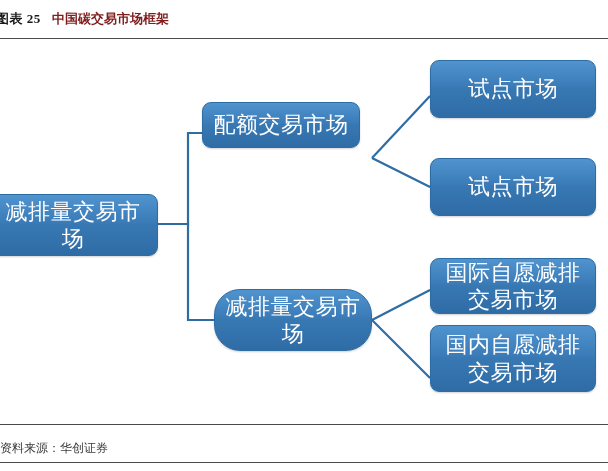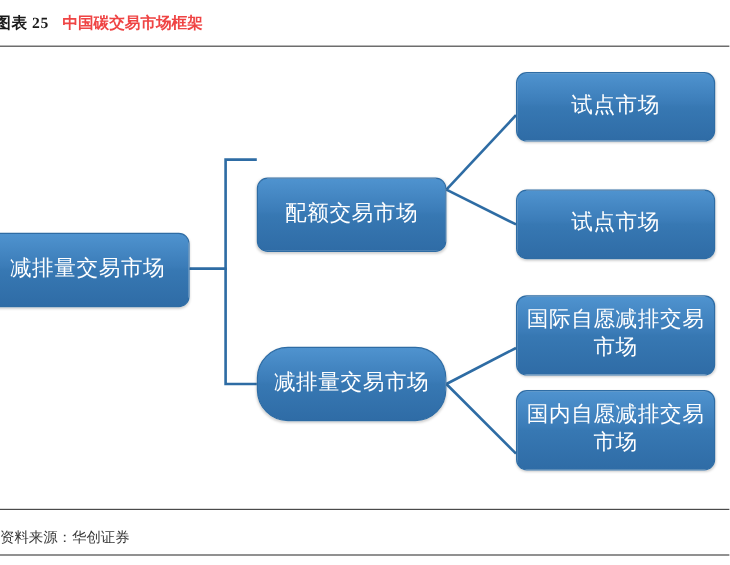--- a/index.html
+++ b/index.html
@@ -33,21 +33,21 @@
     letter-spacing: 0.5px;
     white-space: nowrap;
     font-family: "Liberation Serif", "DejaVu Serif", serif;
   }
   #header .fig-title {
     position: absolute;
     left: 52px;
     top: 2px;
     font-size: 13px;
     font-weight: bold;
-    color: #ef4444;
+    color: #7f1d1d;
     white-space: nowrap;
     font-family: "Liberation Serif", "DejaVu Serif", serif;
     text-align: center;
   }
   .rule {
     position: absolute;
     left: 0;
     width: 608px;
     height: 1px;
     background: #4a4a4a;
@@ -100,24 +100,24 @@
     position: absolute;
     box-sizing: border-box;
     border: 1px solid #2e6ca4;
     border-radius: 9px;
     background: linear-gradient(to bottom, #4f93cf 0%, #3b7cb8 45%, #3778b3 50%, #2f6ca6 100%);
     display: flex;
     align-items: center;
     justify-content: center;
     text-align: center;
     color: #ffffff;
-    font-size: 18px;
+    font-size: 22px;
     line-height: 1.25;
     letter-spacing: 0.5px;
-    font-family: Liberation Mono, monospace;
+    font-family: Liberation Sans, sans-serif;
     box-shadow: 0 1px 2px rgba(0,0,0,0.18);
   }
   .node span {
     display: block;
     padding: 0 6px;
   }
 </style>
 </head>
 <body>
 
@@ -138,37 +138,37 @@
     <path d="M 372 120 L 430 149" fill="none" stroke="#2e6ca4" stroke-width="2.2"></path>
 
     <path d="M 372 282 L 430 252" fill="none" stroke="#2e6ca4" stroke-width="2.2"></path>
     <path d="M 372 282 L 430 340" fill="none" stroke="#2e6ca4" stroke-width="2.2"></path>
   </svg>
 
   <div class="node" style="left:-12px; top:156px; width:170px; height:62px;">
     <span>减排量交易市场</span>
   </div>
 
-  <div class="node" style="left:214px; top:64px; width:158px; height:62px;margin-top:46px;">
+  <div class="node" style="left:202px; top:64px; width:158px; height:46px;">
     <span>配额交易市场</span>
   </div>
 
   <div class="node" style="left:214px; top:251px; width:158px; height:62px;border-radius:26px;">
     <span>减排量交易市场</span>
   </div>
 
   <div class="node" style="left:430px; top:22px; width:166px; height:58px;">
     <span>试点市场</span>
   </div>
 
   <div class="node" style="left:430px; top:120px; width:166px; height:58px;">
     <span>试点市场</span>
   </div>
 
-  <div class="node" style="left:430px; top:208px; width:166px; height:67px;">
+  <div class="node" style="left:430px; top:220px; width:166px; height:56px;">
     <span>国际自愿减排交易市场</span>
   </div>
 
   <div class="node" style="left:430px; top:287px; width:166px; height:67px;">
     <span>国内自愿减排交易市场</span>
   </div>
 
 </div>
 
 <div class="rule" id="rule-bottom"></div>

